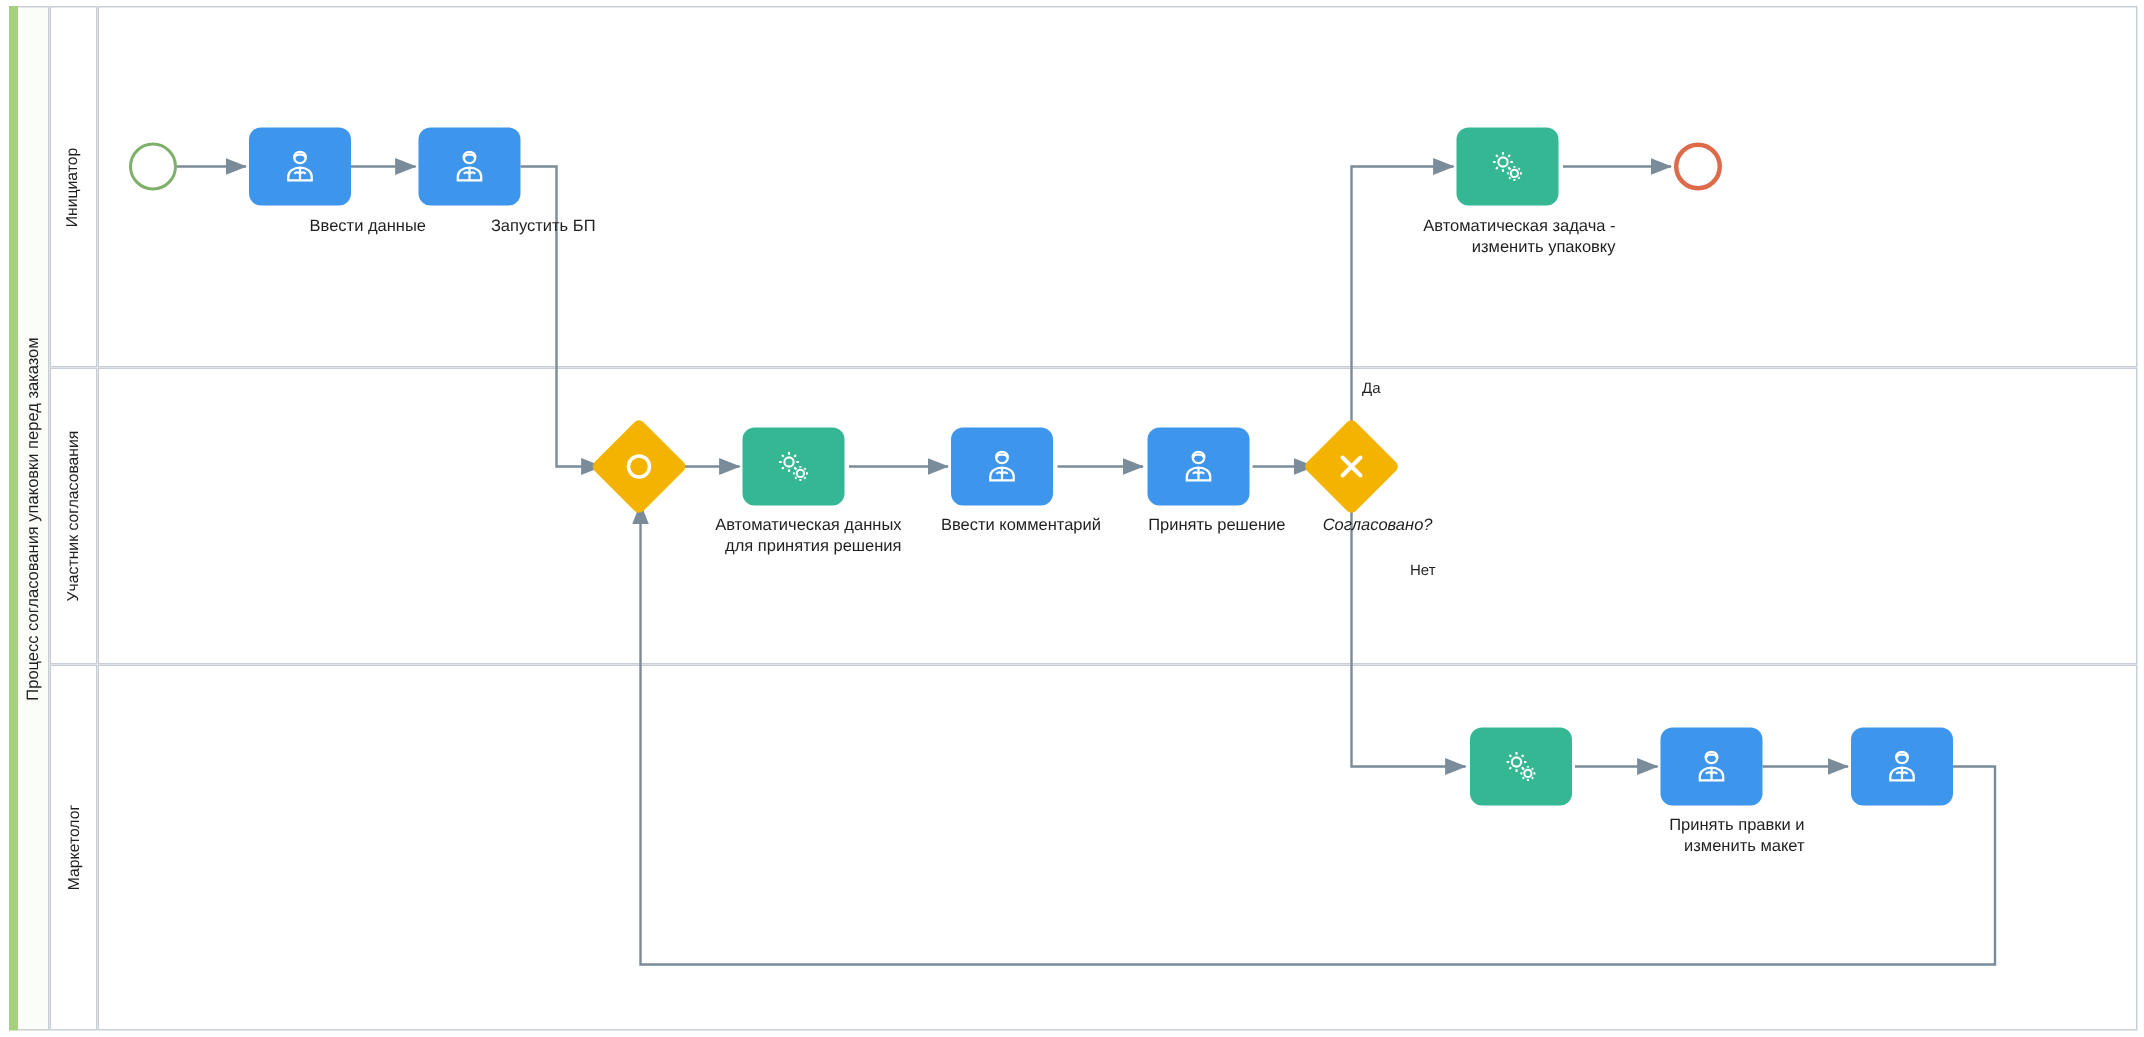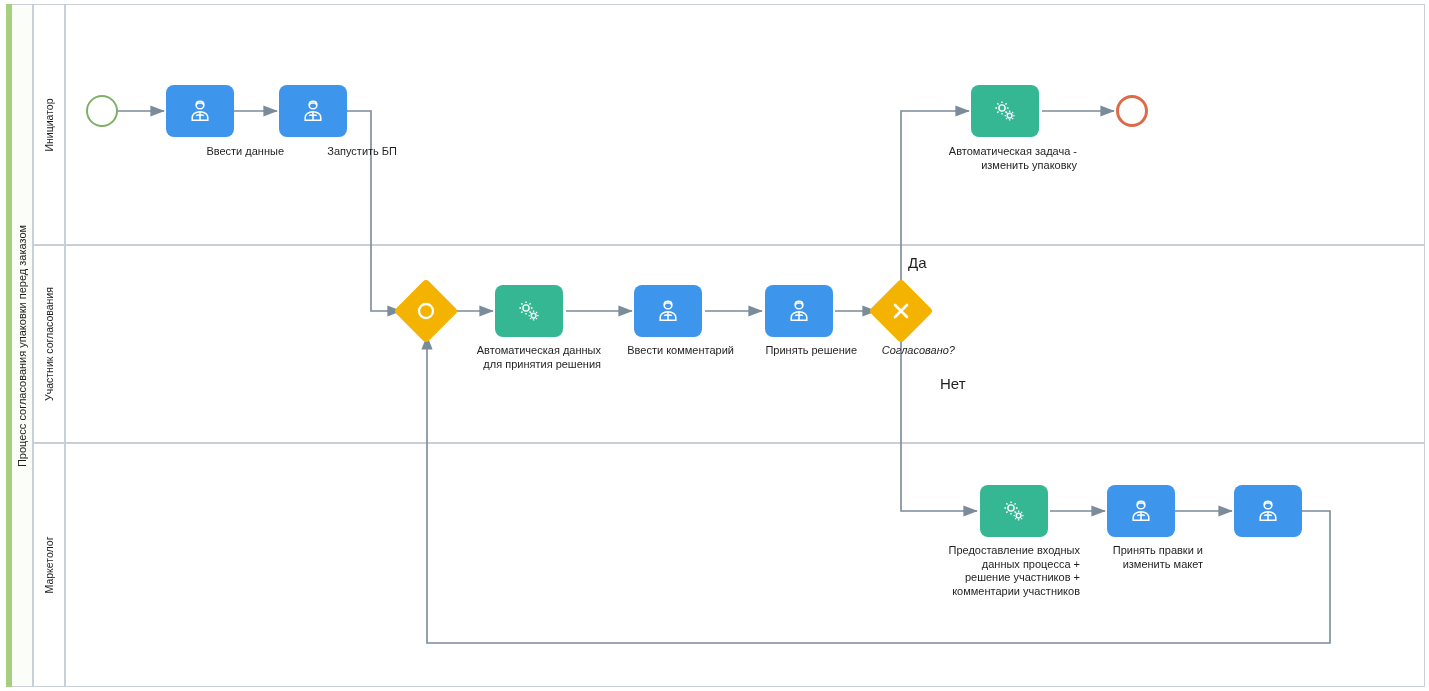--- a/index.html
+++ b/index.html
@@ -35,21 +35,21 @@
   .evt{border-radius:50%;box-sizing:border-box;background:#ffffff;}
   .evt.start{width:32px;height:32px;border:2px solid #7fb069;}
   .evt.end{width:32px;height:32px;border:3px solid #dd6b4a;}
 
   .gw{width:46px;height:46px;background:#f5b301;transform:rotate(45deg);border-radius:4px;
       display:flex;align-items:center;justify-content:center;}
   .gw > .gwi{transform:rotate(-45deg);display:flex;align-items:center;justify-content:center;}
   .gwi svg{display:block;}
 
   .label{position:absolute;text-align:right;font-size:11px;line-height:13.5px;color:#1f1f1f;}
-  .edge-label{position:absolute;font-size:15px;color:#1f1f1f;}
+  .edge-label{position:absolute;font-size:10px;color:#1f1f1f;}
 </style>
 </head>
 <body>
 
 <div id="canvas">
 
   <div class="pool-accent"></div>
   <div class="pool-header"></div>
   <div class="pool-title">
     <span>Процесс согласования упаковки перед заказом</span>
@@ -213,21 +213,20 @@
   <div class="node task service" style="left:980px;top:485px;">
     <span>
       <svg width="28" height="28" viewBox="0 0 28 28" fill="none" stroke="#ffffff" stroke-width="1.4">
         <circle cx="11" cy="11" r="3.1"></circle>
         <path d="M11 4.4v1.7M11 15.9v1.7M4.4 11h1.7M15.9 11h1.7M6.3 6.3l1.2 1.2M14.5 14.5l1.2 1.2M15.7 6.3l-1.2 1.2M7.5 14.5l-1.2 1.2"></path>
         <circle cx="18.6" cy="18.6" r="2.4"></circle>
         <path d="M18.6 13.6v1.3M18.6 22.3v1.3M13.6 18.6h1.3M22.3 18.6h1.3M15.1 15.1l.9.9M21.2 21.2l.9.9M22.1 15.1l-.9.9M16 21.2l-.9.9"></path>
       </svg>
     </span>
   </div>
-  <div class="label" style="left:948px;top:544px;width:132px;">Предоставление входных данных процесса + решение участников + комментарии участников</div>
 
   <div class="node task user" style="left:1107px;top:485px;">
     <span>
       <svg width="28" height="28" viewBox="0 0 28 28" fill="none" stroke="#ffffff" stroke-width="1.5">
         <path d="M14 4.2c-2.3 0-3.9 1.6-3.9 3.7 0 2.1 1.6 3.9 3.9 3.9s3.9-1.8 3.9-3.9c0-2.1-1.6-3.7-3.9-3.7z"></path>
         <path d="M10.6 8.2c0-1.2 1-2.2 2.3-2.2h2.2c1.3 0 2.3 1 2.3 2.2"></path>
         <path d="M6.2 23.2v-2.6c0-3.3 3.4-5.8 7.8-5.8s7.8 2.5 7.8 5.8v2.6z"></path>
         <path d="M14 15v8.2"></path>
         <path d="M10.2 18.8a2.6 2.6 0 0 1 3.8 0"></path>
         <path d="M14 18.8a2.6 2.6 0 0 1 3.8 0"></path>

